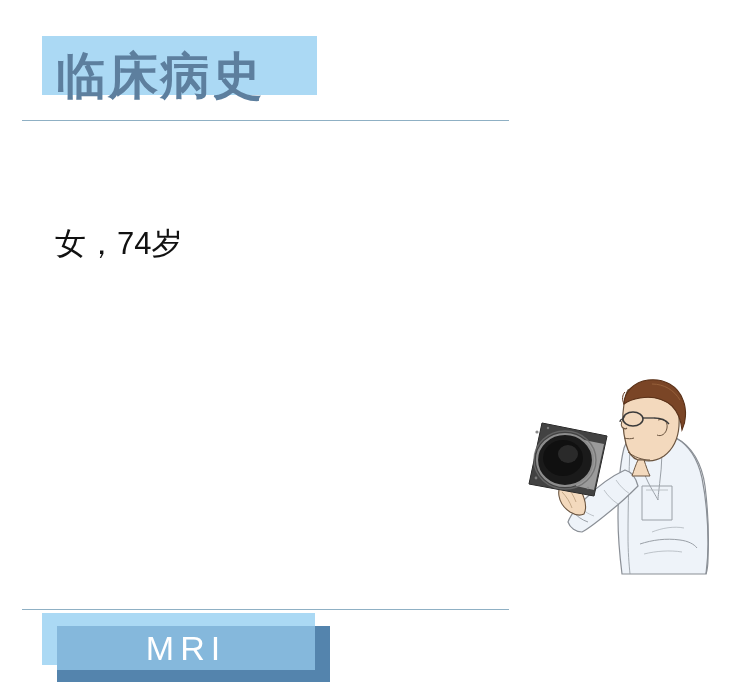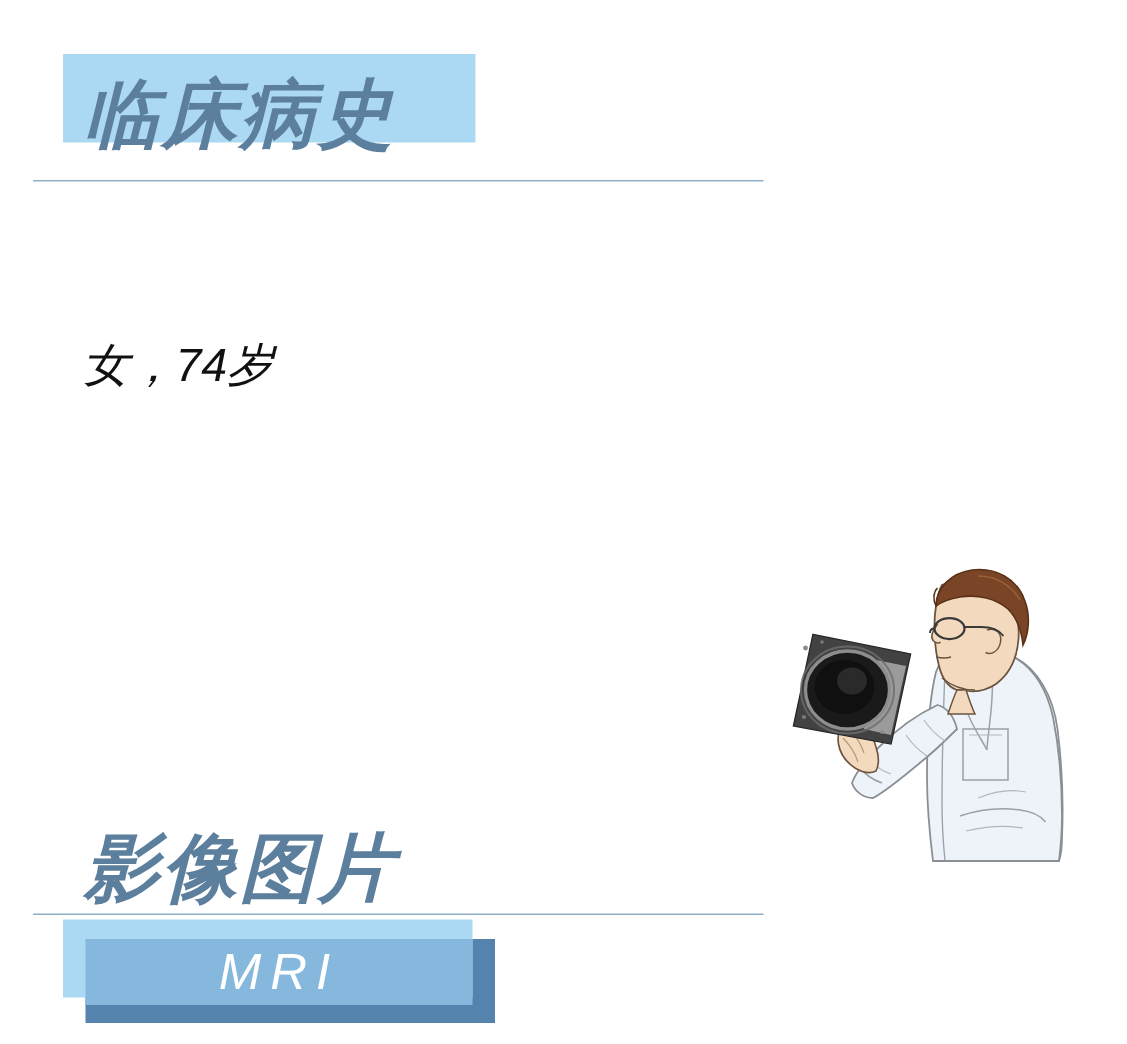--- a/index.html
+++ b/index.html
@@ -14,21 +14,20 @@
     overflow: hidden;
     font-family: "Liberation Sans", "DejaVu Sans", sans-serif;
   }
 
   .stage {
     position: absolute;
     left: 0; top: 0;
     width: 751px;
     height: 696px;
     background: #ffffff;
-    font-style: italic;
   }
 
   
   .sec1-band {
     position: absolute;
     left: 42px;
     top: 36px;
     width: 275px;
     height: 59px;
     background: #abd9f4;
@@ -246,20 +245,19 @@
         <ellipse cx="121" cy="51" rx="10" ry="7" fill="none" stroke="#3a3a3a" stroke-width="1.5"></ellipse>
         <path d="M131 50 L142 50" fill="none" stroke="#3a3a3a" stroke-width="1.3"></path>
         <path d="M142 50 C150 50 154 52 157 56" fill="none" stroke="#3a3a3a" stroke-width="1.3"></path>
         <path d="M111 51 C109 51 108 52 108 54" fill="none" stroke="#3a3a3a" stroke-width="1.2"></path>
       </g>
 
       <path d="M132 92 C134 98 136 104 138 108 L120 108 C122 102 124 96 126 92 Z" fill="#f3d9bd" stroke="#6b5540" stroke-width="1"></path>
     </svg>
   </div>
 
-  <div class="sec2-title">影像图片</div>
   <div class="sec2-rule"></div>
   <div class="sec2-band"></div>
   <div class="mri-shadow-box"></div>
   <div class="mri-box"></div>
   <div class="mri-label">MRI</div>
 
 </div>
 
 </body></html>

